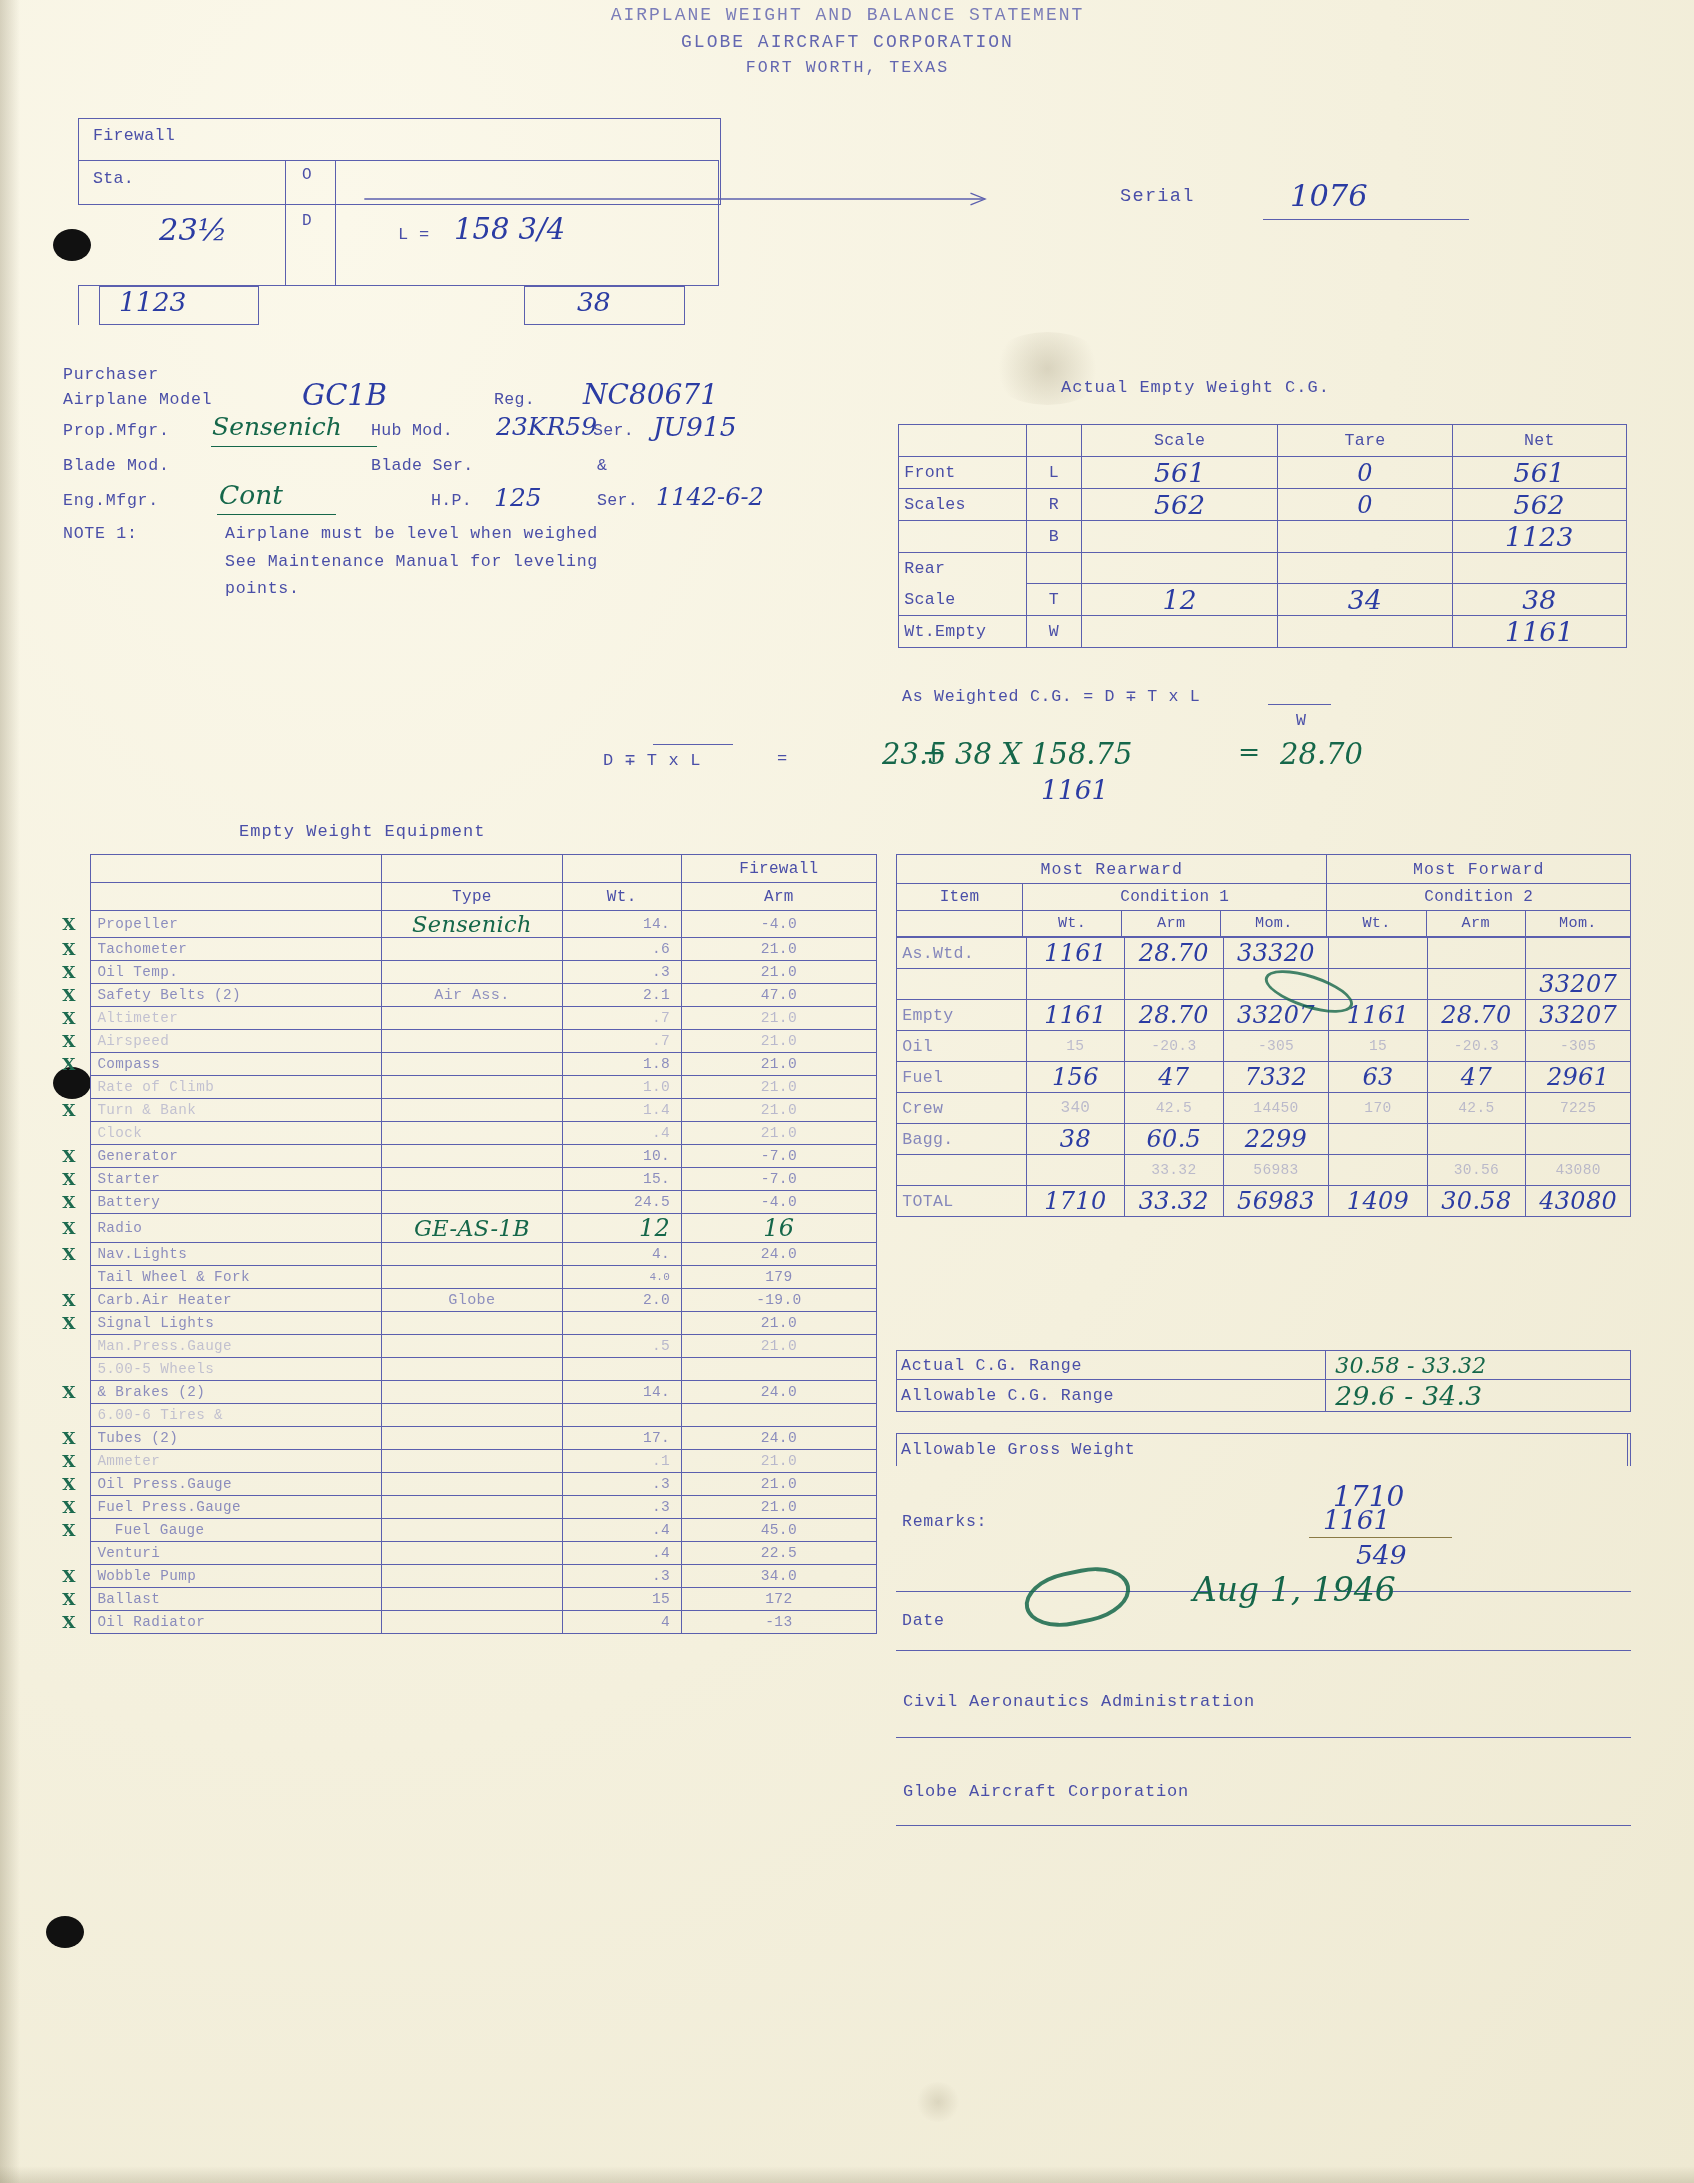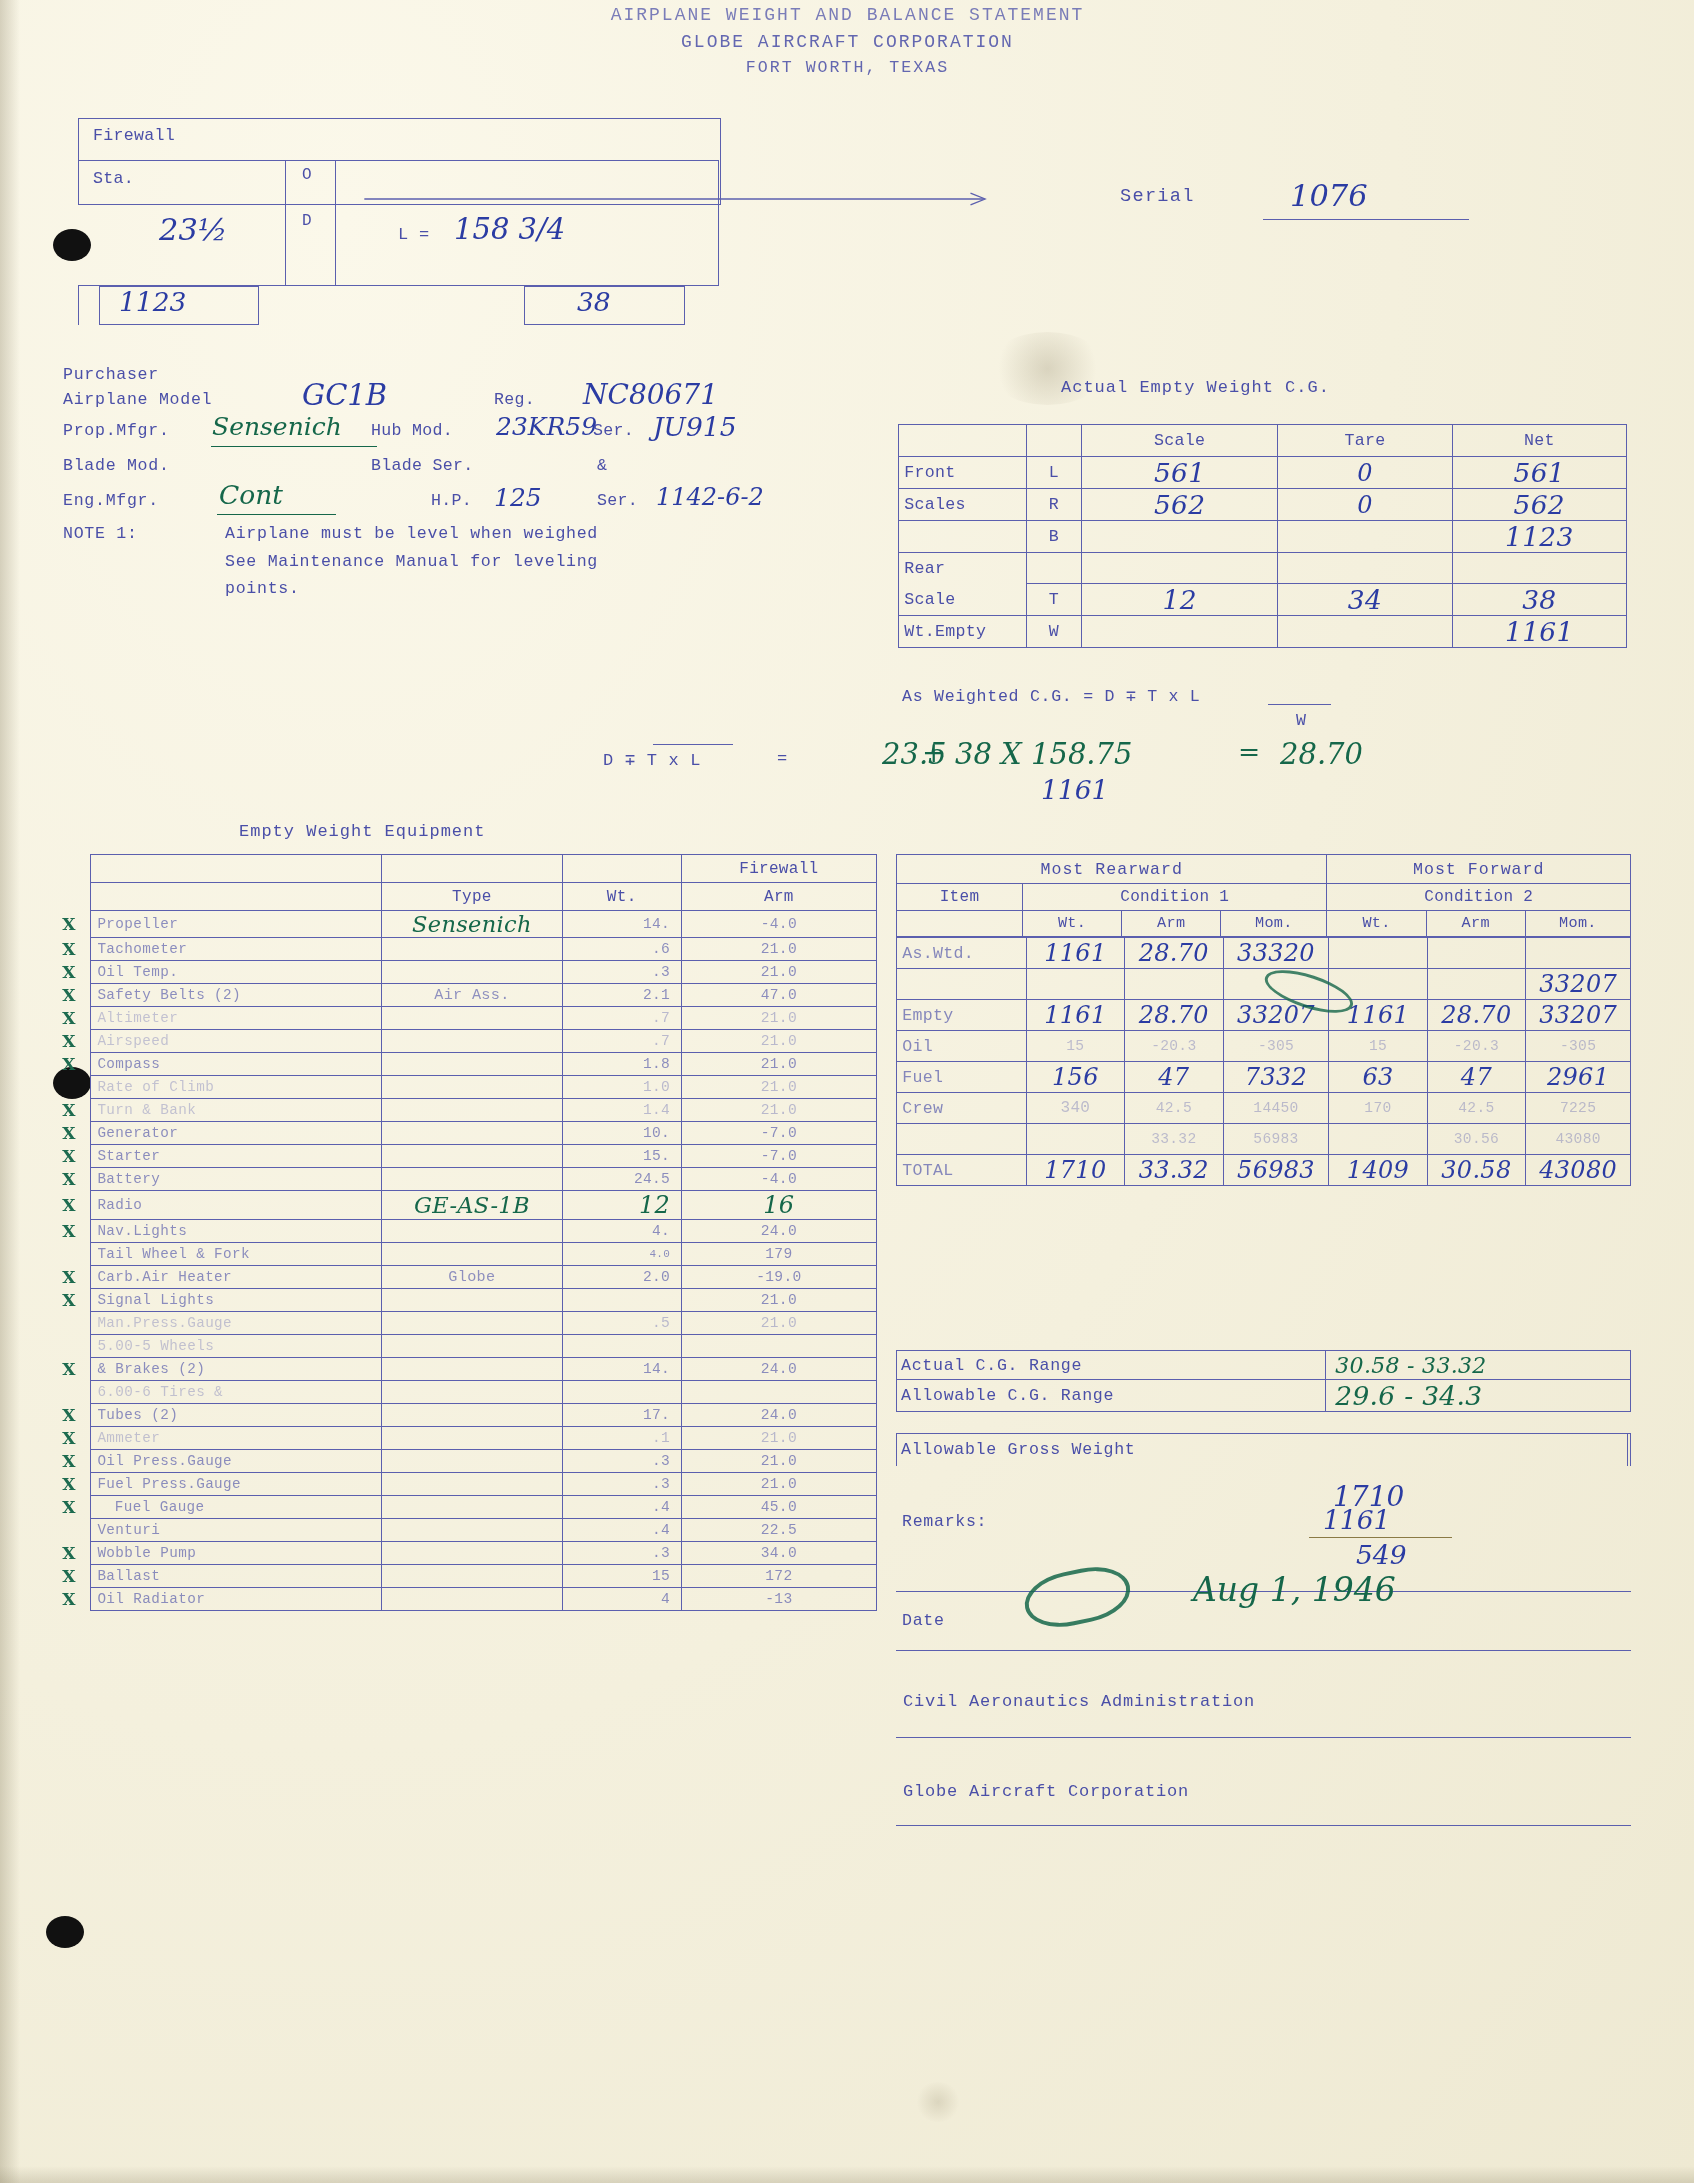--- a/index.html
+++ b/index.html
@@ -300,20 +300,27 @@
           <td class="typed" style="text-align:center;font-size:14.6px;opacity:0.35;">21.0</td>
         </tr>
         <tr class="eqrow">
           <td style="border:none;text-align:center;"><span class="x-mark">X</span></td>
           <td class="eq-label vfaded" style="padding-left:6.6px;opacity:0.3;">Turn &amp; Bank</td>
           <td class="typed" style="text-align:center;font-size:15.2px;opacity:0.6;"></td>
           <td class="typed" style="text-align:right;padding-right:10.6px;font-size:14.6px;opacity:0.35;">1.4</td>
           <td class="typed" style="text-align:center;font-size:14.6px;opacity:0.35;">21.0</td>
         </tr>
         <tr class="eqrow">
+          <td style="border:none;text-align:center;"></td>
+          <td class="eq-label vfaded" style="padding-left:6.6px;opacity:0.3;">Clock</td>
+          <td class="typed" style="text-align:center;font-size:15.2px;opacity:0.6;"></td>
+          <td class="typed" style="text-align:right;padding-right:10.6px;font-size:14.6px;opacity:0.35;">.4</td>
+          <td class="typed" style="text-align:center;font-size:14.6px;opacity:0.35;">21.0</td>
+        </tr>
+        <tr class="eqrow">
           <td style="border:none;text-align:center;"><span class="x-mark">X</span></td>
           <td class="eq-label" style="padding-left:6.6px;opacity:0.62;">Generator</td>
           <td class="typed" style="text-align:center;font-size:15.2px;opacity:0.6;"></td>
           <td class="typed" style="text-align:right;padding-right:10.6px;font-size:14.6px;opacity:0.62;">10.</td>
           <td class="typed" style="text-align:center;font-size:14.6px;opacity:0.62;">-7.0</td>
         </tr>
         <tr class="eqrow">
           <td style="border:none;text-align:center;"><span class="x-mark">X</span></td>
           <td class="eq-label" style="padding-left:6.6px;opacity:0.62;">Starter</td>
           <td class="typed" style="text-align:center;font-size:15.2px;opacity:0.6;"></td>
@@ -530,20 +537,29 @@
         <tr style="height:31px;">
           <td style="width:126px;font-size:16.6px;padding-left:5.3px;opacity:.65;">Crew</td>
           <td class="typed" style="width:99px;text-align:center;font-size:16px;opacity:0.33;">340</td>
           <td class="typed" style="width:99px;text-align:center;font-size:14.6px;opacity:0.33;">42.5</td>
           <td class="typed" style="width:106px;text-align:center;font-size:14.6px;opacity:0.33;">14450</td>
           <td class="typed" style="width:99px;text-align:center;font-size:14.6px;opacity:0.33;">170</td>
           <td class="typed" style="width:99px;text-align:center;font-size:14.6px;opacity:0.33;">42.5</td>
           <td class="typed" style="width:105px;text-align:center;font-size:14.6px;opacity:0.33;">7225</td>
         </tr>
         <tr style="height:31px;">
+          <td style="width:126px;font-size:16.6px;padding-left:5.3px;opacity:.65;">Bagg.</td>
+          <td class="hw" style="width:99px;text-align:center;font-size:24px;opacity:1;">38</td>
+          <td class="hw" style="width:99px;text-align:center;font-size:24px;opacity:1;">60.5</td>
+          <td class="hw" style="width:106px;text-align:center;font-size:24px;opacity:1;">2299</td>
+          <td class="hw" style="width:99px;text-align:center;font-size:24px;opacity:1;"></td>
+          <td class="hw" style="width:99px;text-align:center;font-size:24px;opacity:1;"></td>
+          <td class="hw" style="width:105px;text-align:center;font-size:24px;opacity:1;"></td>
+        </tr>
+        <tr style="height:31px;">
           <td style="width:126px;font-size:16.6px;padding-left:5.3px;opacity:.65;"></td>
           <td class="typed" style="width:99px;text-align:center;font-size:14.6px;opacity:0.33;"></td>
           <td class="typed" style="width:99px;text-align:center;font-size:14.6px;opacity:0.33;">33.32</td>
           <td class="typed" style="width:106px;text-align:center;font-size:14.6px;opacity:0.33;">56983</td>
           <td class="typed" style="width:99px;text-align:center;font-size:14.6px;opacity:0.33;"></td>
           <td class="typed" style="width:99px;text-align:center;font-size:14.6px;opacity:0.33;">30.56</td>
           <td class="typed" style="width:105px;text-align:center;font-size:14.6px;opacity:0.33;">43080</td>
         </tr>
         <tr style="height:31px;">
           <td style="width:126px;font-size:16.6px;padding-left:5.3px;opacity:.65;">TOTAL</td>

